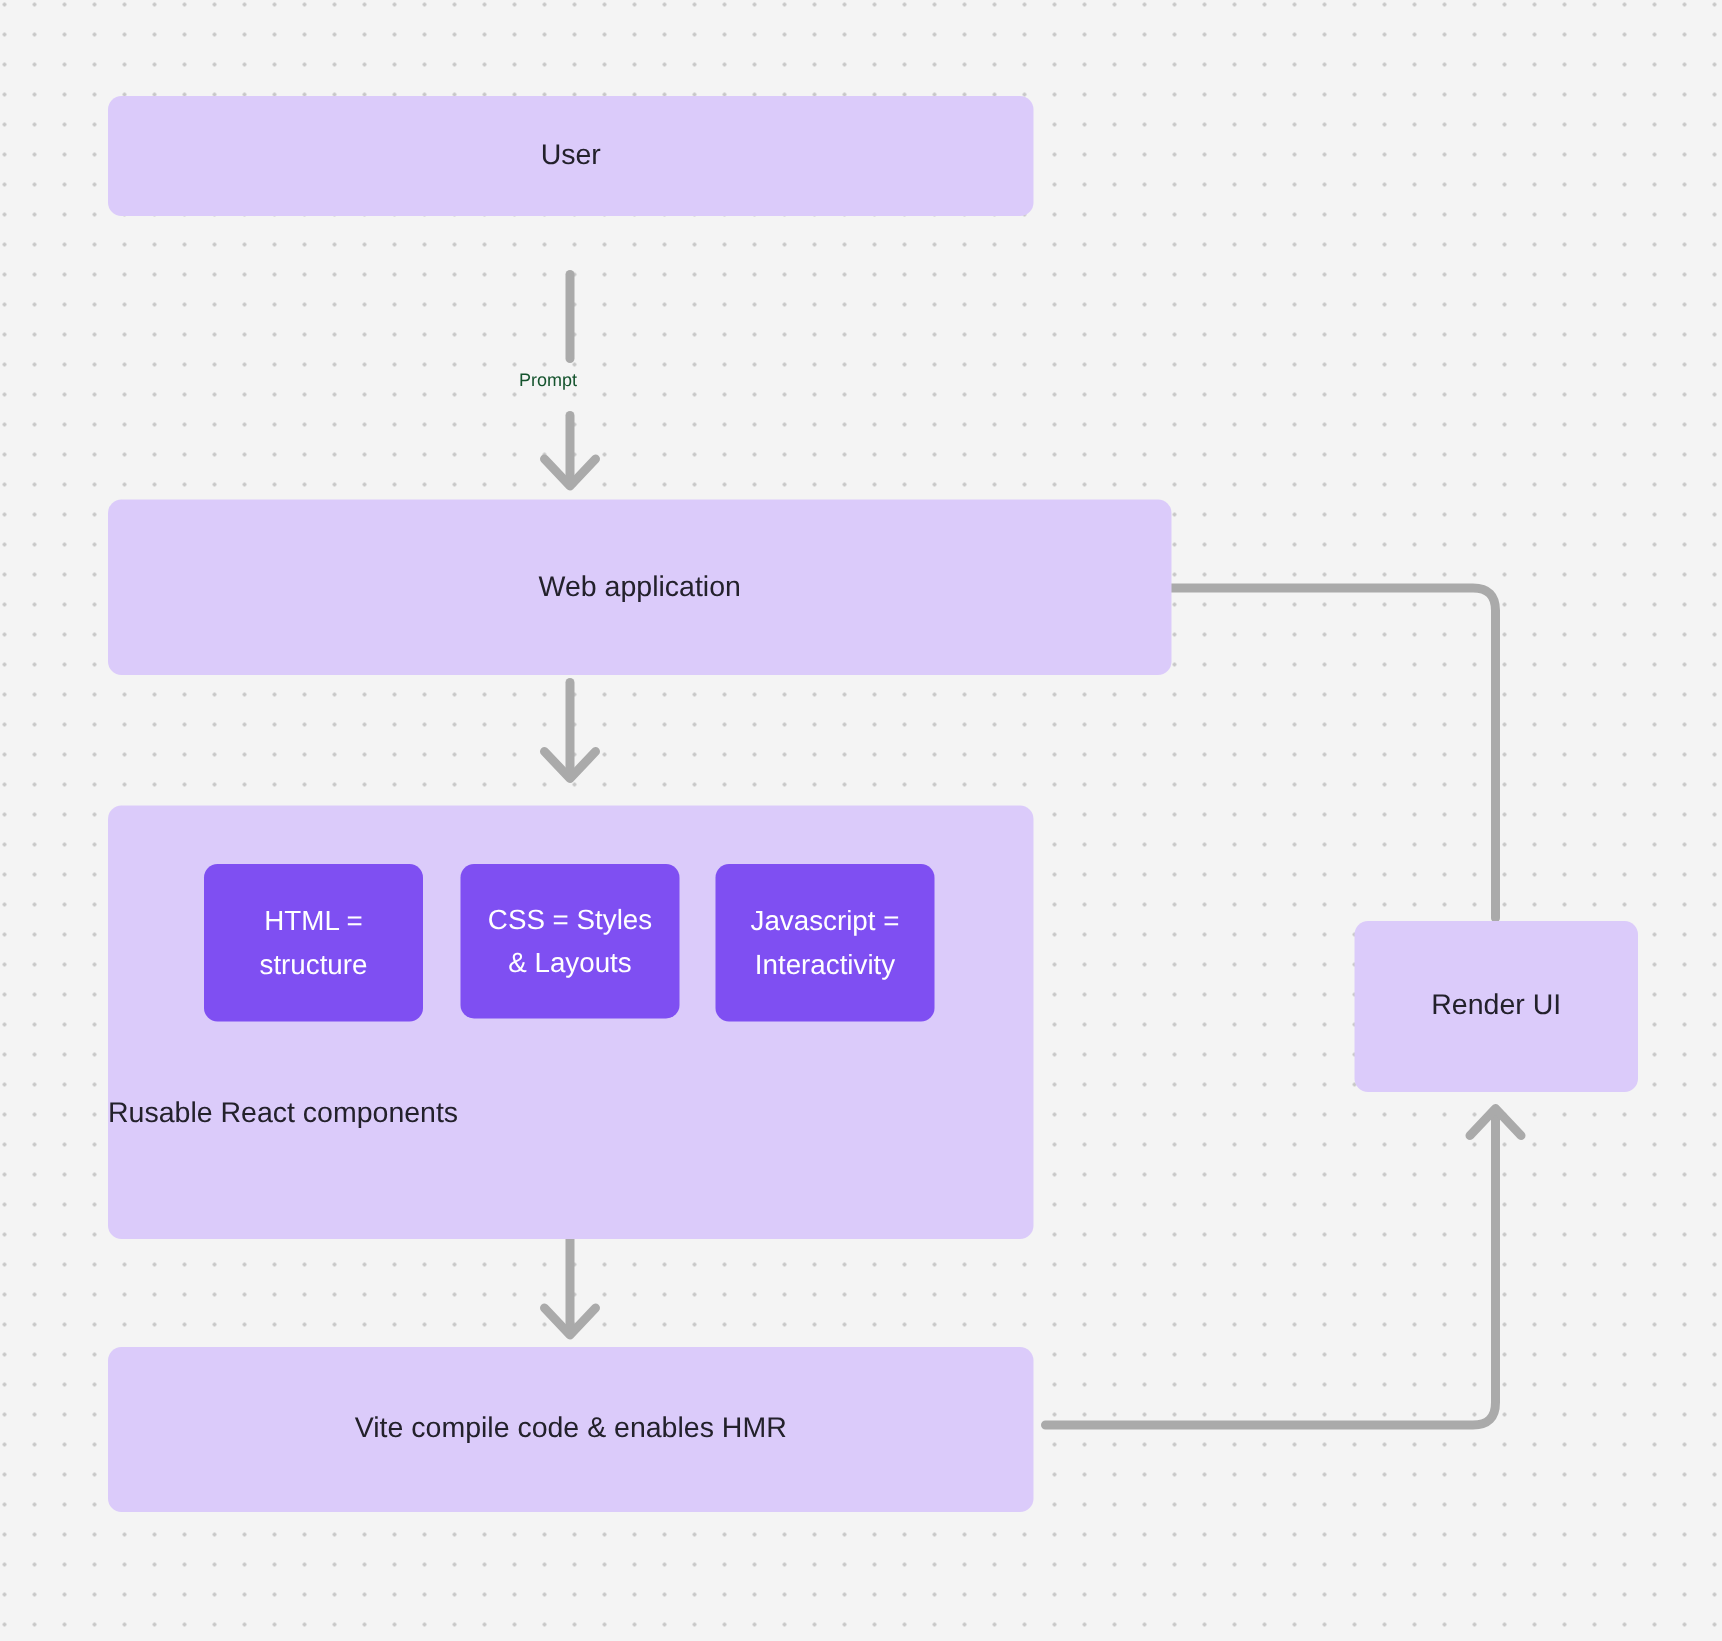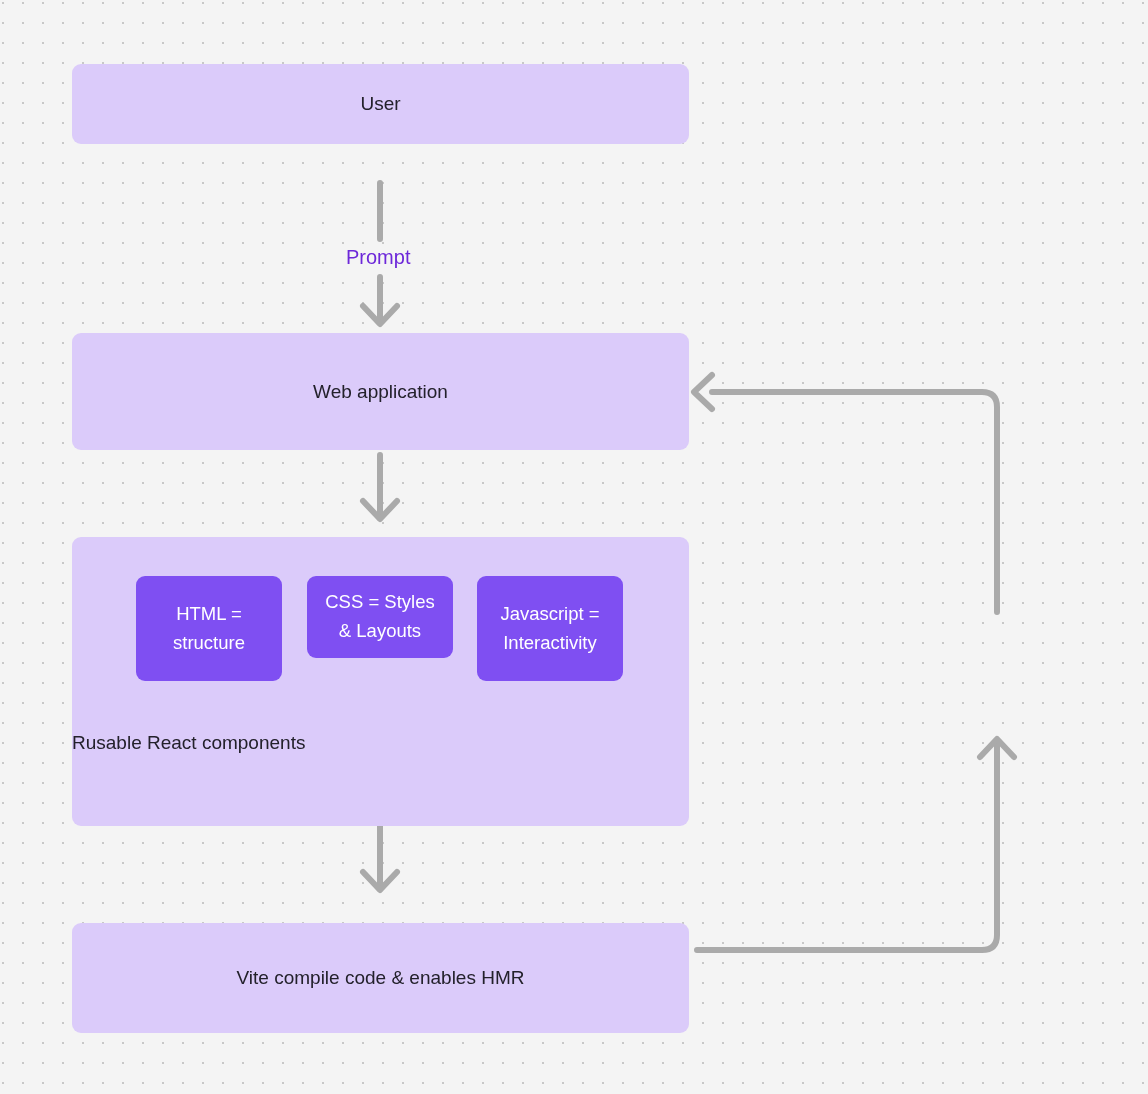--- a/index.html
+++ b/index.html
@@ -47,22 +47,22 @@
   }
   .node-group-label {
     position: absolute;
     width: 100%;
     text-align: left;
     color: #23212b;
     font-size: 19px;
   }
   .edge-label {
     position: absolute;
-    color: #6d28d9;
-    font-size: 20px;
+    color: #14532d;
+    font-size: 12px;
     background: #f4f4f4;
     padding: 0 5px;
     white-space: nowrap;
   }
   svg.edges {
     position: absolute;
     left: 0;
     top: 0;
     width: 1148px;
     height: 1094px;
@@ -116,38 +116,41 @@
       <path class="edge-head" d="M 712 375 L 694 392 L 712 409"></path>
     </g>
   </svg>
 
   <div class="node node-outer" style="left:72px; top:64px; width:617px; height:80px;">
     <span>User</span>
   </div>
 
   <div class="edge-label" style="left:341px; top:246px;">Prompt</div>
 
-  <div class="node node-outer" style="left:72px; top:333px; width:617px; height:117px;">
+  <div class="node node-outer" style="left:72px; top:333px; width:709px; height:117px;">
     <span>Web application</span>
   </div>
 
   <div class="node node-outer" style="left:72px; top:537px; width:617px; height:289px; display:block;">
     <div class="node node-inner" style="left:64px; top:39px; width:146px; height:105px;">
       <span>HTML =
 structure</span>
     </div>
-    <div class="node node-inner" style="left:235px; top:39px; width:146px; height:82px;">
+    <div class="node node-inner" style="left:235px; top:39px; width:146px; height:103px;">
       <span>CSS = Styles
 &amp; Layouts</span>
     </div>
     <div class="node node-inner" style="left:405px; top:39px; width:146px; height:105px;">
       <span>Javascript =
 Interactivity</span>
     </div>
     <div class="node-group-label" style="top:192px;">Rusable React components</div>
   </div>
 
-  <div class="node node-outer" style="left:72px; top:898px; width:617px; height:110px;margin-top:25px;">
+  <div class="node node-outer" style="left:72px; top:898px; width:617px; height:110px;">
     <span>Vite compile code &amp; enables HMR</span>
   </div>
 
+  <div class="node node-outer" style="left:903px; top:614px; width:189px; height:114px;">
+    <span>Render UI</span>
+  </div>
 
 </div>
 
 </body></html>

